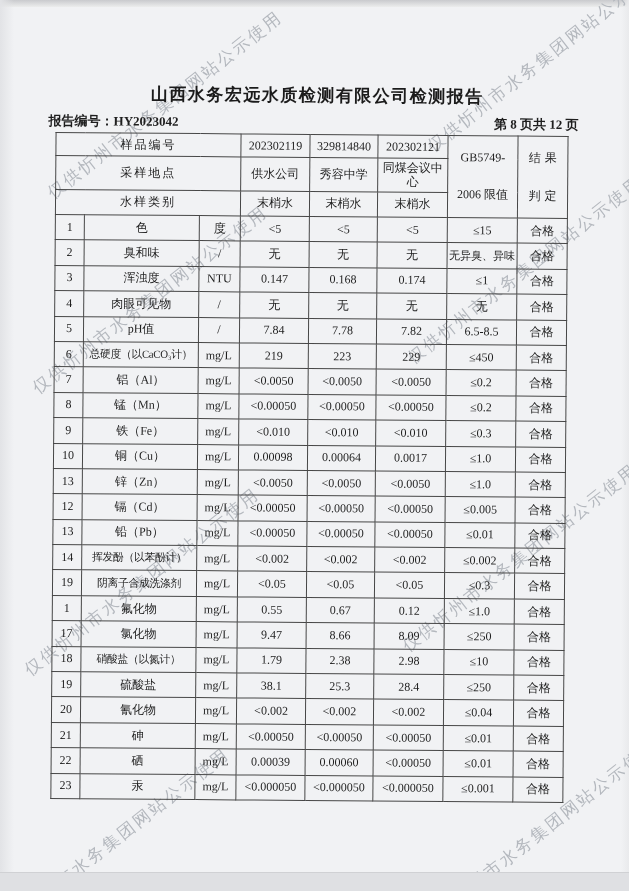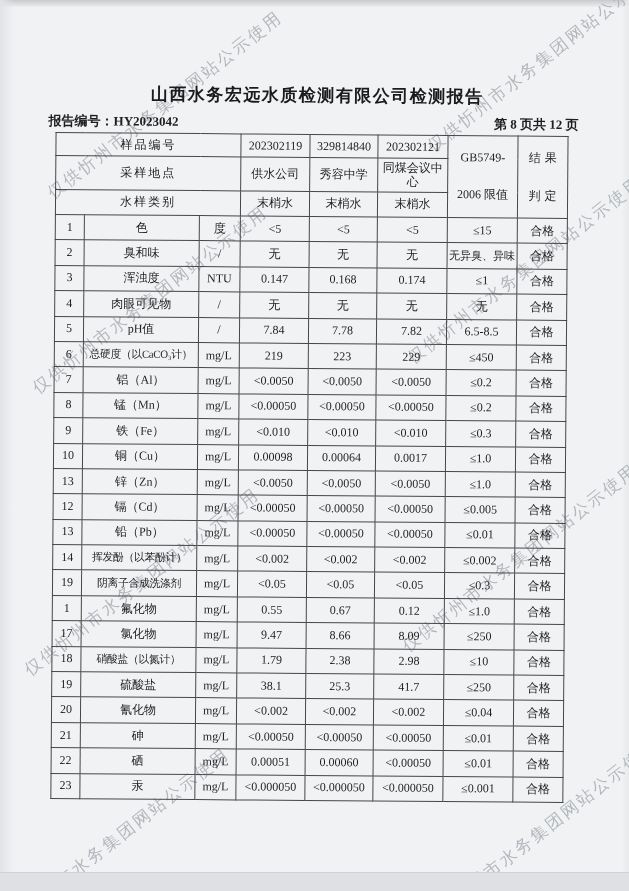--- a/index.html
+++ b/index.html
@@ -314,21 +314,21 @@
     <td>2.98</td>
     <td class="c-limit">≤10</td>
     <td>合格</td>
   </tr>
           <tr>
     <td>19</td>
     <td class="c-name">硫酸盐</td>
     <td>mg/L</td>
     <td>38.1</td>
     <td>25.3</td>
-    <td>41.7</td>
+    <td>28.4</td>
     <td class="c-limit">≤250</td>
     <td>合格</td>
   </tr>
           <tr>
     <td>20</td>
     <td class="c-name">氰化物</td>
     <td>mg/L</td>
     <td>&lt;0.002</td>
     <td>&lt;0.002</td>
     <td>&lt;0.002</td>
@@ -342,21 +342,21 @@
     <td>&lt;0.00050</td>
     <td>&lt;0.00050</td>
     <td>&lt;0.00050</td>
     <td class="c-limit">≤0.01</td>
     <td>合格</td>
   </tr>
           <tr>
     <td>22</td>
     <td class="c-name">硒</td>
     <td>mg/L</td>
-    <td>0.00051</td>
+    <td>0.00039</td>
     <td>0.00060</td>
     <td>&lt;0.00050</td>
     <td class="c-limit">≤0.01</td>
     <td>合格</td>
   </tr>
           <tr>
     <td>23</td>
     <td class="c-name">汞</td>
     <td>mg/L</td>
     <td>&lt;0.000050</td>

